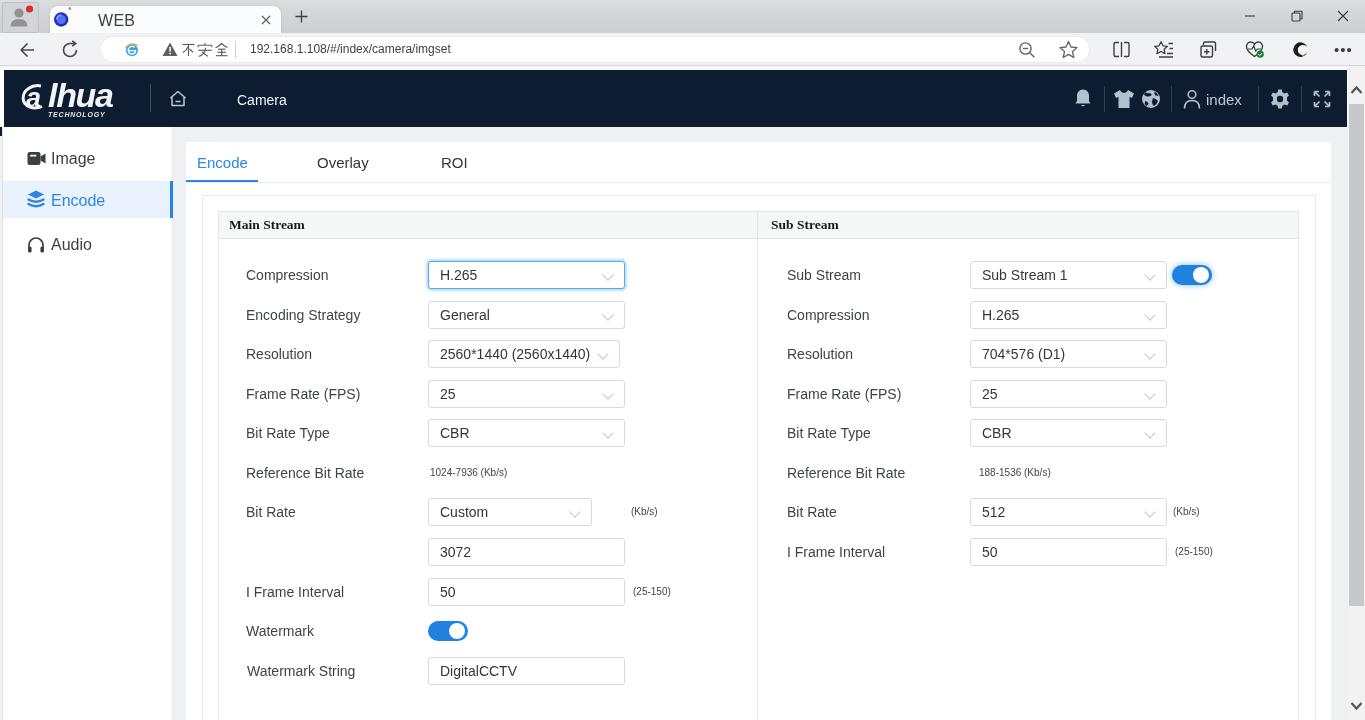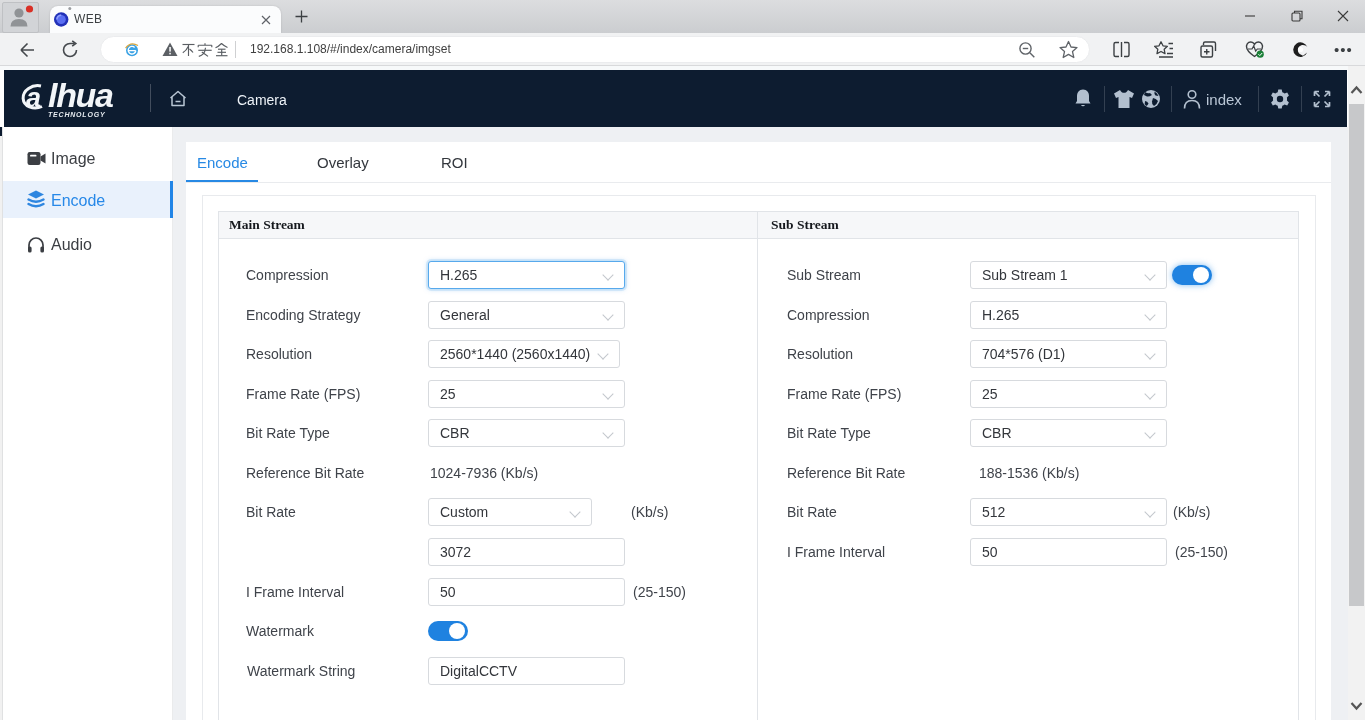--- a/index.html
+++ b/index.html
@@ -27,40 +27,40 @@
 #thead{left:218px;top:211px;width:1081px;height:28px;background:#f6f7f9;border-top:1px solid #e1e4e8;border-bottom:1px solid #e1e4e8;box-sizing:border-box}
 .shead{font-family:"Liberation Serif",serif;font-weight:bold;font-size:13.5px;color:#15181d;line-height:28px}
 .lbl{font-size:14px;color:#3f434a;line-height:28px;white-space:nowrap}
 .sel,.inp{width:197px;height:28px;background:#fff;border:1px solid #d7dade;border-radius:3px;
  font-size:14px;color:#33363b;line-height:26px;padding-left:11px;box-sizing:border-box;white-space:nowrap}
 .sel.foc{border-color:#57a9ec;box-shadow:0 0 0 2px rgba(87,169,236,.16),0 0 5px rgba(87,169,236,.5)}
 .chv{position:absolute;right:12px;top:9px;width:7px;height:7px;border-right:1.4px solid #c3c7cc;border-bottom:1.4px solid #c3c7cc;transform:rotate(45deg)}
 .tog{width:40px;height:20px;border-radius:10px;background:#1f82e0}
 .tog .kb{position:absolute;left:21px;top:2px;width:16px;height:16px;border-radius:8px;background:#fff}
 .tog.glow{box-shadow:0 0 6px rgba(60,150,230,.65)}
-.txt{font-size:14px;color:#3f434a;line-height:28px;white-space:nowrap}
+.txt{font-size:10px;color:#3f434a;line-height:28px;white-space:nowrap}
 #sbar{left:1348px;top:66px;width:17px;height:654px;background:#f2f2f2}
 #sthumb{left:1349px;top:104px;width:15px;height:502px;background:#c7c8ca}
 .tabtxt{font-size:15px;color:#33373d}
 </style></head><body>
 <div class="ab" id="strip"></div>
 <div class="ab" id="prof"></div>
 <svg class="ab" style="left:9px;top:5px" width="26" height="24" viewBox="0 0 26 24">
 <circle cx="10" cy="8" r="4.6" fill="#909396"></circle>
     <path d="M1.5 21.5 Q1.5 14 10 14 Q18.5 14 18.5 21.5 Z" fill="#909396"></path>
 <circle cx="20.5" cy="4" r="3.6" fill="#d93026"></circle>
   </svg>
 <div class="ab" id="tab"></div>
 <svg class="ab" style="left:53px;top:4px" width="30" height="26" viewBox="0 0 30 26">
 <circle cx="8.2" cy="15.5" r="7.2" fill="#2231b8"></circle>
     <circle cx="8.2" cy="15.5" r="4.6" fill="#5a6ef2"></circle>
 <path d="M8.2 11.1 A4.4 4.4 0 0 0 3.8 15.5" stroke="#8fa0ff" stroke-width="1.6" fill="none"></path>
 <circle cx="16.8" cy="4.6" r="1.5" fill="#9a9da1"></circle>
   </svg>
-<div class="ab" style="left:74px;top:12px;font-size:12px;color:#3c4043;letter-spacing:.3px">WEB</div>
+<div class="ab" style="left:98px;top:12px;font-size:16px;color:#3c4043;letter-spacing:.3px">WEB</div>
 <svg class="ab" style="left:261px;top:15px" width="10" height="10" viewBox="0 0 10 10">
 <path d="M1 1 L9 9 M9 1 L1 9" stroke="#5f6368" stroke-width="1.2"></path>
   </svg>
 <svg class="ab" style="left:295px;top:10px" width="13" height="13" viewBox="0 0 13 13">
 <path d="M6.5 0.5 V12.5 M0.5 6.5 H12.5" stroke="#3c4043" stroke-width="1.3"></path>
   </svg>
 <svg class="ab" style="left:1244px;top:10px" width="12" height="12" viewBox="0 0 12 12">
     <path d="M1 6 H11" stroke="#3a3a3a" stroke-width="1.1"></path>
   </svg>
 <svg class="ab" style="left:1291px;top:10px" width="12" height="12" viewBox="0 0 12 12">

